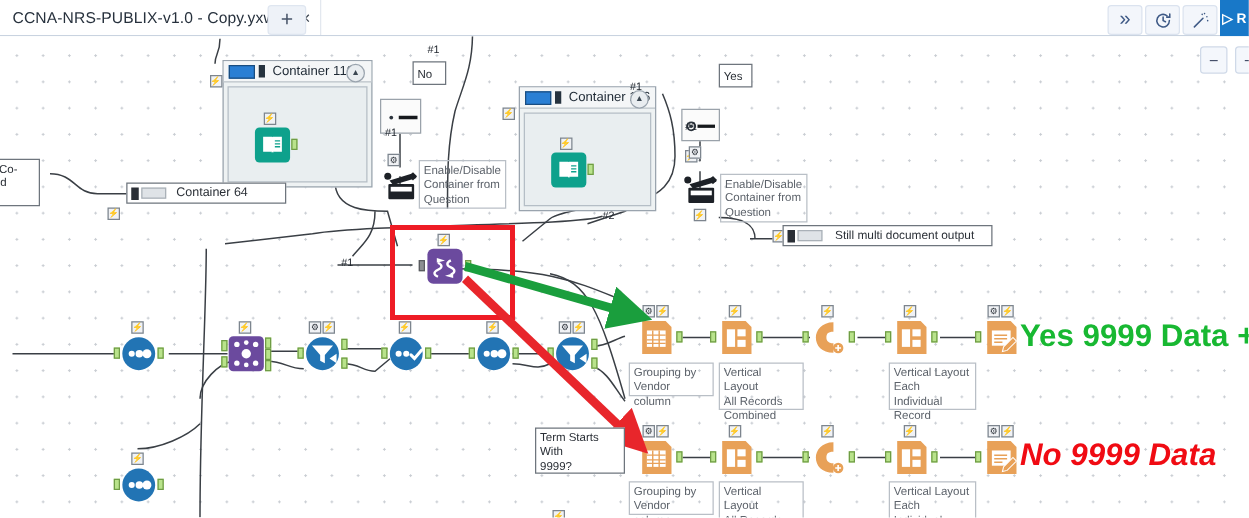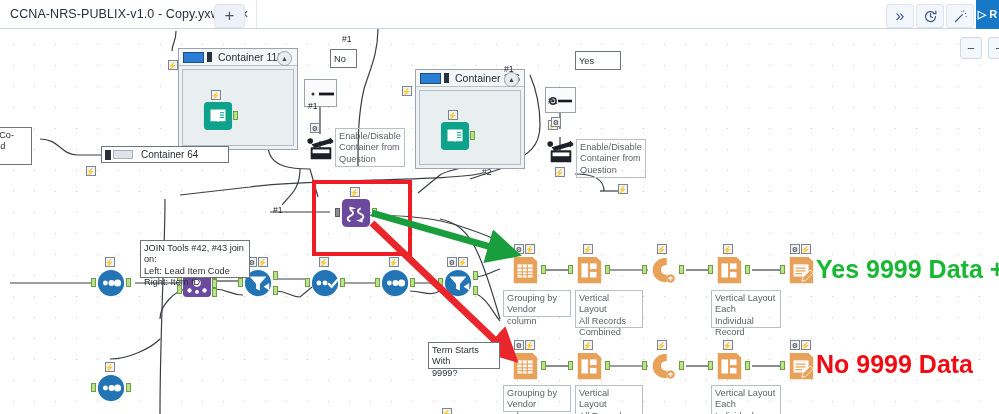--- a/index.html
+++ b/index.html
@@ -569,38 +569,40 @@
 nt</div>
 
   <div class="note" style="left:101px;top:117px;width:128px;height:17px;display:flex;align-items:center;">
     <span style="width:6px;height:10px;background:#2a2f36;margin-right:2px;flex:none;"></span>
     <span style="width:18px;height:7px;background:#dfe3e7;border:1px solid #aab1b8;margin-right:8px;flex:none;"></span>
     <span style="font-size:10px;">Container 64</span>
   </div>
 
   <div class="note" style="left:330px;top:20px;width:27px;height:19px;line-height:15px;">No</div>
 
-  <div class="note" style="left:575px;top:22px;width:46px;height:19px;line-height:15px;">Yes</div>
+  <div class="note" style="left:575px;top:22px;width:27px;height:19px;line-height:15px;">Yes</div>
 
   <div class="note faint lbl" style="left:335px;top:99px;width:70px;height:39px;">Enable/Disable
 Container from
 Question</div>
 
   <div class="note faint lbl" style="left:576px;top:110px;width:70px;height:39px;">Enable/Disable
 Container from
 Question</div>
 
-
-  <div class="note lbl" style="left:140px;top:211px;width:110px;height:38px;">JOIN Tools #42, #43 join on:
-Left: Lead Item Code
-Right: Item ID</div>
-
-
-
-  <div class="note lbl" style="left:428px;top:313px;width:72px;height:27px;">Term Starts With
+  <div class="note" style="left:626px;top:151px;width:168px;height:17px;display:flex;align-items:center;">
+    <span style="width:6px;height:10px;background:#2a2f36;margin-right:2px;flex:none;"></span>
+    <span style="width:18px;height:7px;background:#dfe3e7;border:1px solid #aab1b8;margin-right:10px;flex:none;"></span>
+    <span style="font-size:9.5px;">Still multi document output</span>
+  </div>
+
+
+
+
+  <div class="note lbl" style="left:428px;top:313px;width:72px;height:37px;">Term Starts With
 9999?</div>
 
   <div class="note faint lbl" style="left:503px;top:261px;width:68px;height:27px;">Grouping by
 Vendor column</div>
   <div class="note faint lbl" style="left:575px;top:261px;width:68px;height:38px;">Vertical Layout
 All Records
 Combined</div>
   <div class="note faint lbl" style="left:711px;top:261px;width:70px;height:38px;">Vertical Layout
 Each Individual
 Record</div>
@@ -615,18 +617,18 @@
 Record</div>
 
   <div class="anno" style="left:342px;top:5px;">#1</div>
   <div class="anno" style="left:308px;top:72px;">#1</div>
   <div class="anno" style="left:548px;top:67px;">#1</div>
   <div class="anno" style="left:504px;top:35px;">#1</div>
   <div class="anno" style="left:482px;top:138px;">#2</div>
   <div class="anno" style="left:273px;top:176px;">#1</div>
 
   <div class="bigtext" style="left:816px;top:226px;font-size:25px;color:#18b832;">Yes 9999 Data +</div>
-  <div class="bigtext" style="left:816px;top:321px;font-size:25px;color:#f00b13;">No 9999 Data</div>
+  <div class="bigtext" style="left:816px;top:321px;font-size:25px;color:#f00b13;font-style:italic;">No 9999 Data</div>
 
   <div class="zbtn" style="left:960px;top:8px;">−</div>
   <div class="zbtn" style="left:988px;top:8px;">−</div>
 
 </div>
 
 </body></html>

